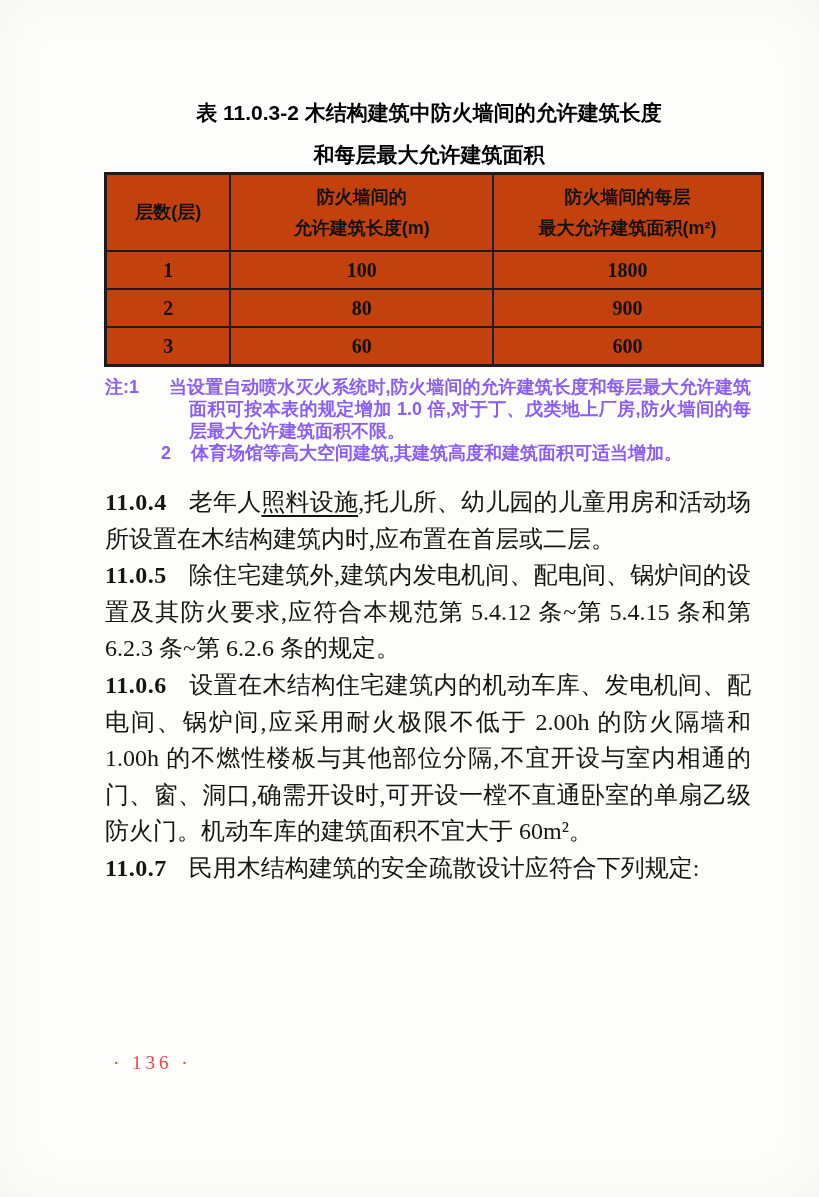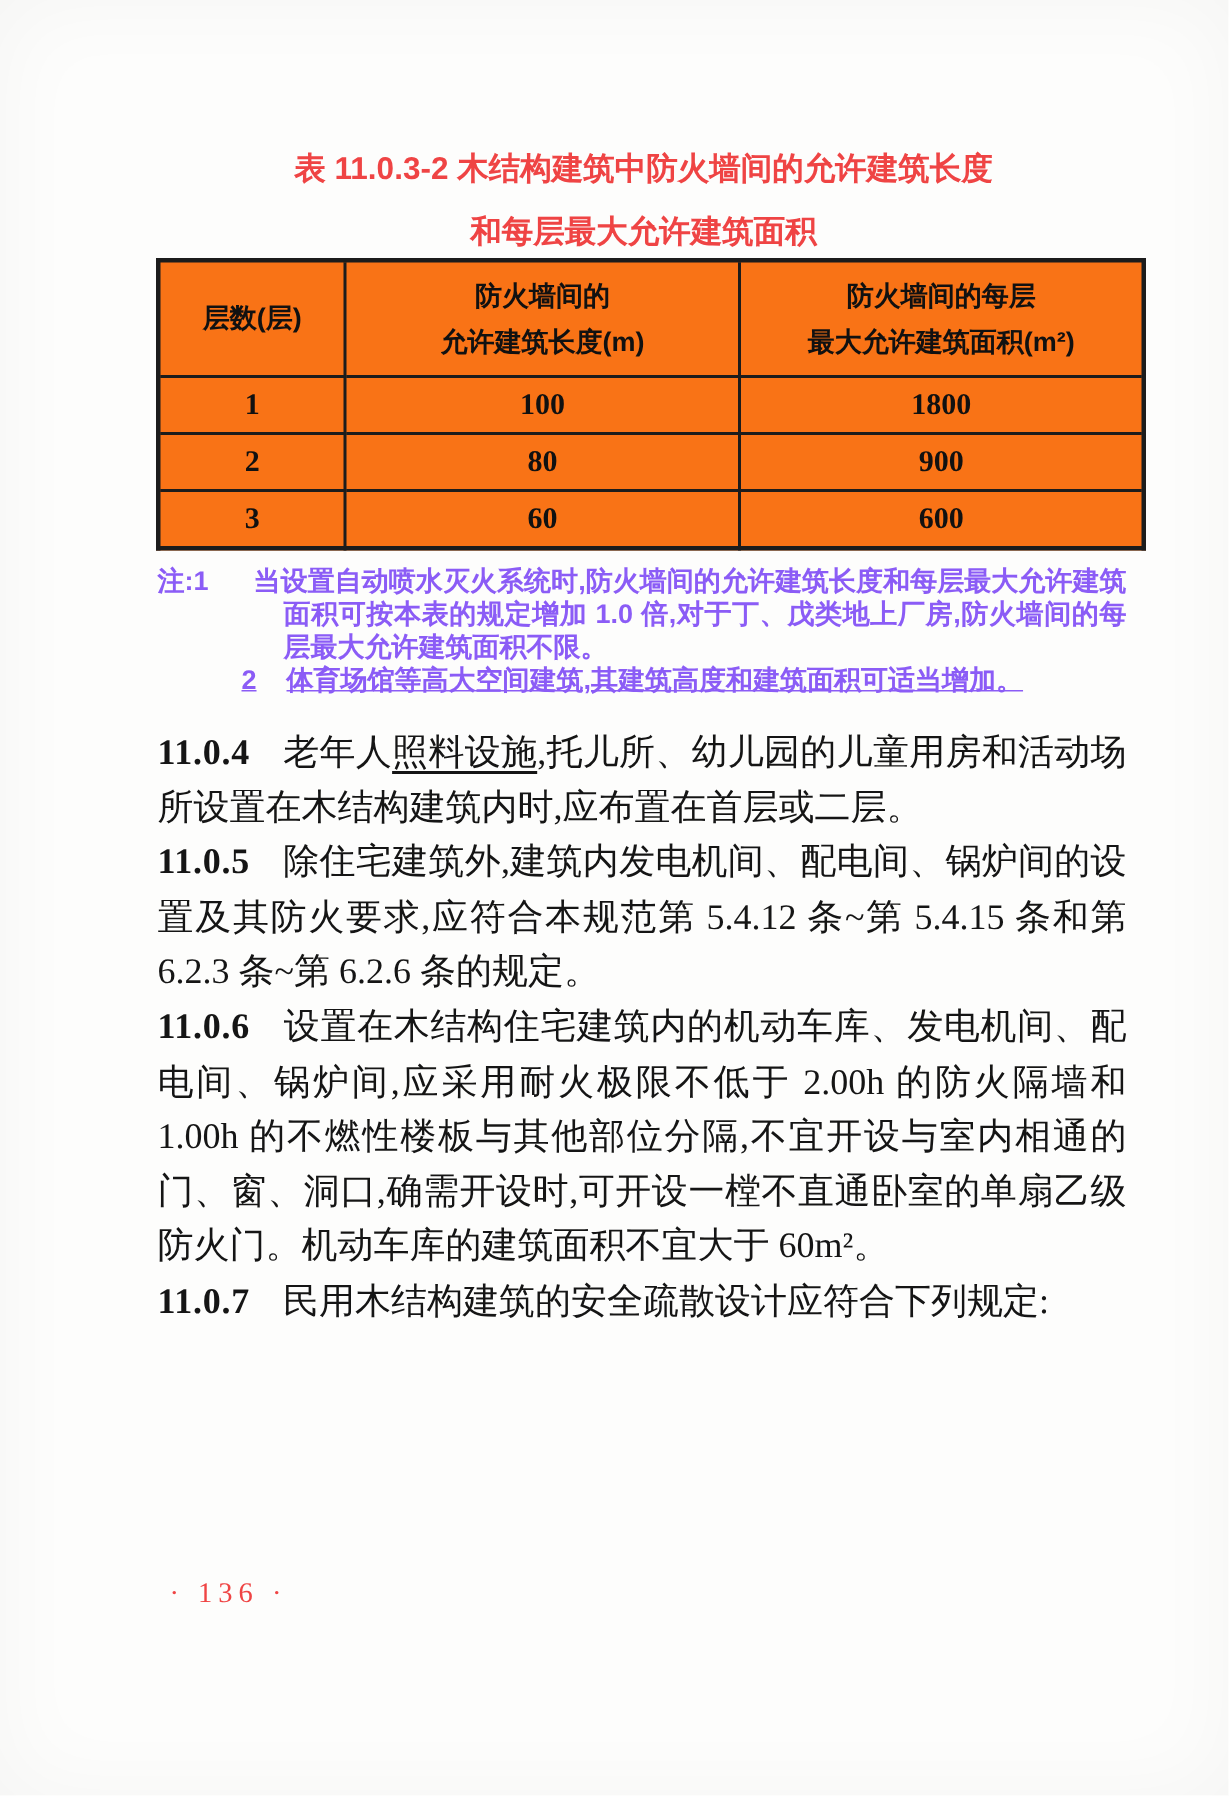--- a/index.html
+++ b/index.html
@@ -15,30 +15,30 @@
   }
   
   .tbl-title {
     position: absolute;
     top: 92px; left: 105px; width: 648px;
     text-align: center;
     font-family: "Liberation Sans", "DejaVu Sans", sans-serif;
     font-weight: 700;
     font-size: 21px;
     line-height: 42px;
-    color: #ef4444;
+    color: #000000;
   }
   
   .fire-table {
     position: absolute;
     top: 172px; left: 104px;
     width: 660px;
     border-collapse: collapse;
     table-layout: fixed;
-    background: #f97316;
+    background: #c2410c;
   }
   .fire-table, .fire-table th, .fire-table td { border: 2px solid #1c1c1c; }
   .fire-table { border-width: 3px; }
   .fire-table th {
     height: 75px;
     font-family: "Liberation Sans", "DejaVu Sans", sans-serif;
     font-weight: 700;
     font-size: 18px;
     line-height: 31px;
     text-align: center;
@@ -65,21 +65,21 @@
     top: 376px; left: 105px; width: 646px;
     font-family: "Liberation Sans", "DejaVu Sans", sans-serif;
     font-weight: 700;
     font-size: 18px;
     line-height: 22px;
     color: #8b5cf6;
     text-align: justify;
   }
   .notes p { margin: 0; }
   .note1 { padding-left: 84px; text-indent: -84px; }
-  .note2 { padding-left: 84px; text-indent: -28px; margin-top: 1px; text-decoration: underline; }
+  .note2 { padding-left: 84px; text-indent: -28px; margin-top: 1px; }
   .ngap  { display: inline-block; width: 30px; }
   .ngap2 { display: inline-block; width: 20px; }
   
   .bodytext {
     position: absolute;
     top: 484px; left: 105px; width: 646px;
     font-size: 24px;
     line-height: 36.6px;
     text-align: justify;
     color: #151515;

